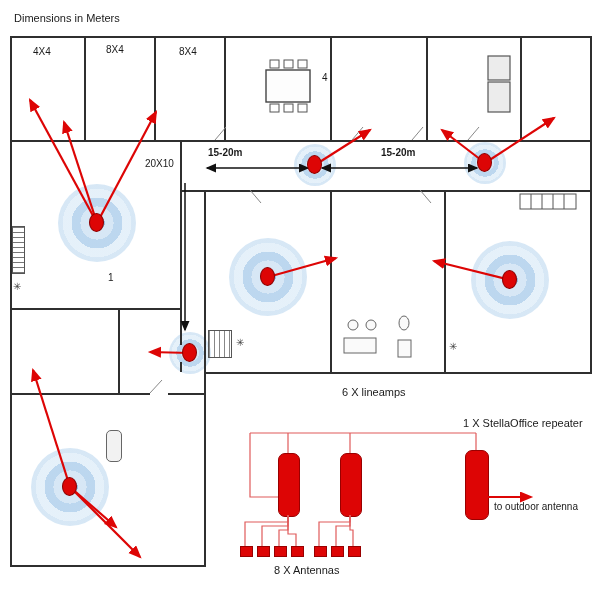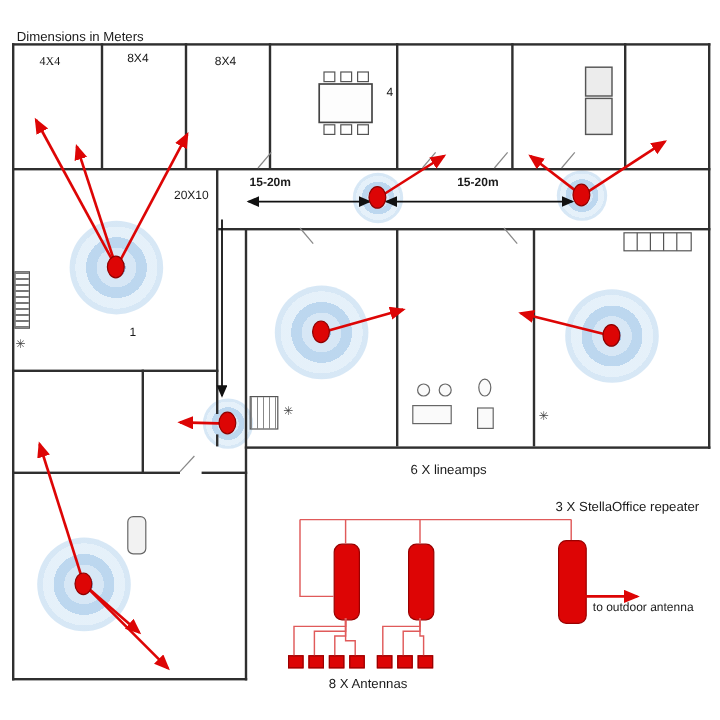--- a/index.html
+++ b/index.html
@@ -33,21 +33,21 @@
   .doorleaf{position:absolute;left:106px;top:430px;width:14px;height:30px;border:1.5px solid #666;
     border-radius:5px;background:#f2f2f2;z-index:2;}
   .vent{position:absolute;font-size:10px;color:#444;z-index:2;}
   svg.overlay{position:absolute;left:0;top:0;z-index:4;pointer-events:none;}
 </style>
 </head>
 <body>
 
 <div class="canvas">
 
-  <div class="lbl" style="left:14px;top:25px;">Dimensions in Meters</div>
+  <div class="lbl" style="left:14px;top:12px;">Dimensions in Meters</div>
 
   <div class="halo big" style="left:58px;top:184px;"></div>
   <div class="halo sm" style="left:294px;top:144px;"></div>
   <div class="halo sm" style="left:464px;top:142px;"></div>
   <div class="halo big" style="left:229px;top:238px;"></div>
   <div class="halo big" style="left:471px;top:241px;"></div>
   <div class="halo sm" style="left:169px;top:332px;"></div>
   <div class="halo big" style="left:31px;top:448px;"></div>
 
   <div class="wall h" style="left:10px;top:36px;width:582px;"></div>
@@ -79,31 +79,31 @@
   <div class="wall v" style="left:118px;top:308px;height:87px;"></div>
 
   <div class="radiator"></div>
   <div class="stairs"></div>
   <div class="doorleaf"></div>
   <div class="vent" style="left:13px;top:281px;">✳</div>
   <div class="vent" style="left:236px;top:337px;">✳</div>
   <div class="vent" style="left:489px;top:57px;">✳</div>
   <div class="vent" style="left:449px;top:341px;">✳</div>
 
-  <div class="lbl small" style="left:33px;top:46px;font-family:Liberation Serif, serif;">4X4</div>
+  <div class="lbl small" style="left:33px;top:46px;">4X4</div>
   <div class="lbl small" style="left:106px;top:44px;">8X4</div>
   <div class="lbl small" style="left:179px;top:46px;">8X4</div>
   <div class="lbl small" style="left:322px;top:72px;">4</div>
   <div class="lbl small" style="left:145px;top:158px;">20X10</div>
   <div class="lbl small" style="left:108px;top:272px;">1</div>
   <div class="lbl dist" style="left:208px;top:147px;">15-20m</div>
   <div class="lbl dist" style="left:381px;top:147px;">15-20m</div>
 
   <div class="lbl" style="left:342px;top:386px;">6 X lineamps</div>
-  <div class="lbl" style="left:463px;top:417px;">3 X StellaOffice repeater</div>
+  <div class="lbl" style="left:463px;top:417px;">1 X StellaOffice repeater</div>
   <div class="lbl small" style="left:494px;top:501px;">to outdoor antenna</div>
   <div class="lbl" style="left:274px;top:564px;">8 X Antennas</div>
 
   <div class="amp" style="left:278px;top:453px;width:20px;height:62px;"></div>
   <div class="amp" style="left:340px;top:453px;width:20px;height:62px;"></div>
   <div class="amp" style="left:465px;top:450px;width:22px;height:68px;"></div>
 
   <div class="antsq" style="left:240px;top:546px;"></div>
   <div class="antsq" style="left:257px;top:546px;"></div>
   <div class="antsq" style="left:274px;top:546px;"></div>

